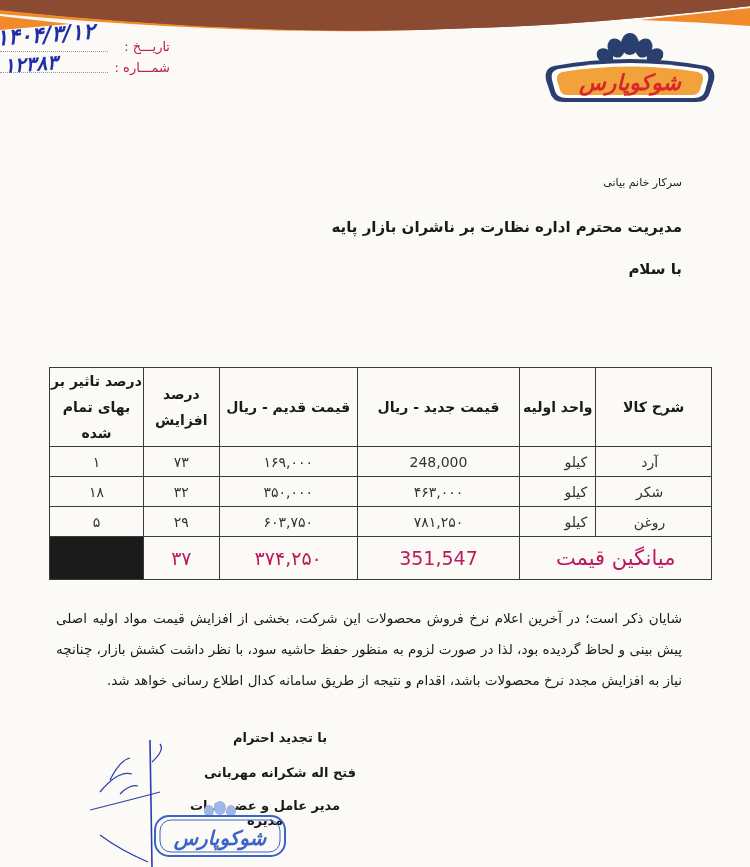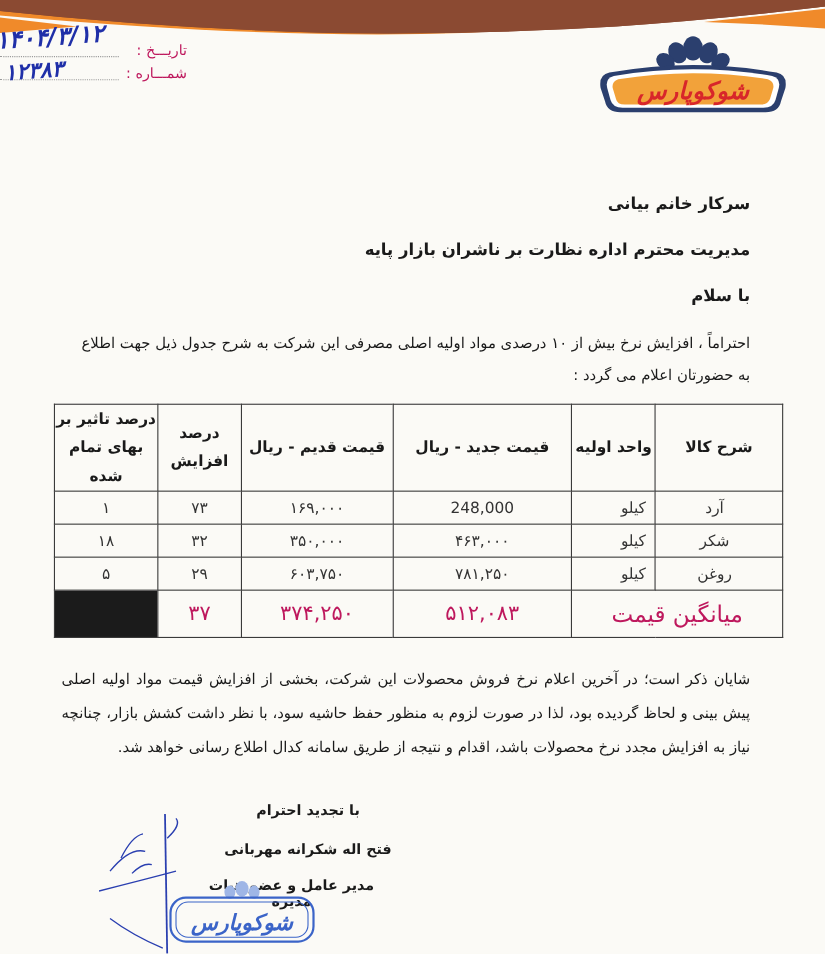--- a/index.html
+++ b/index.html
@@ -17,21 +17,21 @@
   .meta-row { display: flex; align-items: center; height: 21px; font-size: 13px; color: #be185d; }
   .meta-row .lbl { width: 62px; text-align: right; letter-spacing: 1px; }
   .meta-row .dots { flex: 1; border-bottom: 1.5px dotted #9a9a9a; height: 10px; margin-left: 0; }
   .hand { position: absolute; color: #1f2fa8; font-family: "DejaVu Sans", sans-serif; font-style: italic; font-weight: bold; letter-spacing: 1px; }
   .hand-date { left: -4px; top: 22px; font-size: 22px; transform: rotate(-4deg); }
   .hand-num { left: 4px; top: 52px; font-size: 20px; transform: rotate(-4deg); }
   
   .logo { position: absolute; left: 540px; top: 30px; width: 180px; height: 75px; }
   
   .rtl { direction: rtl; text-align: right; position: absolute; right: 68px; }
-  .addr1 { top: 176px; font-size: 15px; font-weight: bold; }
+  .addr1 { top: 176px; font-size: 11px; font-weight: normal; }
   .addr2 { top: 218px; font-size: 15px; font-weight: bold; }
   .greet { top: 260px; font-size: 15px; font-weight: bold; }
   .intro { top: 298px; width: 620px; font-size: 13.5px; line-height: 29px; }
   
   .tbl { position: absolute; left: 49px; top: 367px; width: 663px; border-collapse: collapse; direction: rtl; font-size: 13px; }
   .tbl td, .tbl th { border: 1.3px solid #3a3a3a; text-align: center; padding: 0; }
   .tbl th { font-weight: bold; font-size: 14px; height: 67px; line-height: 26px; }
   .tbl td { height: 29px; color: #333; font-size: 14px; }
   .tbl td.name { padding-right: 8px; }
   .tbl td.unit { text-align: right; padding-right: 8px; }
@@ -83,21 +83,20 @@
     </g>
     <path d="M14,36 Q90,22 166,36 Q176,38 174,50 L170,62 Q168,72 156,72 L24,72 Q12,72 10,62 L6,50 Q4,38 14,36 Z" fill="#2b3f6e"></path>
     <path d="M18,39 Q90,27 162,39 Q170,41 168,50 L165,61 Q163,68 154,68 L26,68 Q17,68 15,61 L12,50 Q10,41 18,39 Z" fill="#ffffff"></path>
     <path d="M22,42 Q90,31 158,42 Q164,44 163,50 L160,60 Q158,65 152,65 L28,65 Q21,65 20,60 L17,50 Q16,44 22,42 Z" fill="#f2a23a"></path>
     <text x="90" y="60" text-anchor="middle" font-family="DejaVu Sans, sans-serif" font-weight="bold" font-style="italic" font-size="22" fill="#d8262a" direction="rtl">شوکوپارس</text>
   </svg>
 
   <div class="rtl addr1">سرکار خانم بیانی</div>
   <div class="rtl addr2">مدیریت محترم اداره نظارت بر ناشران بازار پایه</div>
   <div class="rtl greet">با سلام</div>
-  <div class="rtl intro">احتراماً ، افزایش نرخ بیش از ۱۰ درصدی مواد اولیه اصلی مصرفی این شرکت به شرح جدول ذیل جهت اطلاع به حضورتان اعلام می گردد :</div>
 
   <table class="tbl">
     <colgroup>
       <col style="width:116px">
         <col style="width:76px">
         <col style="width:163px">
       <col style="width:138px">
         <col style="width:76px">
         <col style="width:94px">
     </colgroup>
@@ -131,21 +130,21 @@
       <tr>
         <td class="name">روغن</td>
         <td class="unit">کیلو</td>
         <td>۷۸۱,۲۵۰</td>
         <td>۶۰۳,۷۵۰</td>
         <td>۲۹</td>
         <td>۵</td>
       </tr>
       <tr class="avg">
         <td class="avg-label" colspan="2">میانگین قیمت</td>
-        <td>۵۱۲,۰۸۳</td>
+        <td>351,547</td>
         <td>۳۷۴,۲۵۰</td>
         <td>۳۷</td>
         <td class="dark"></td>
       </tr>
     </tbody>
   </table>
 
   <div class="rtl closing">شایان ذکر است؛ در آخرین اعلام نرخ فروش محصولات این شرکت، بخشی از افزایش قیمت مواد اولیه اصلی پیش بینی و لحاظ گردیده بود، لذا در صورت لزوم به منظور حفظ حاشیه سود، با نظر داشت کشش بازار، چنانچه نیاز به افزایش مجدد نرخ محصولات باشد، اقدام و نتیجه از طریق سامانه کدال اطلاع رسانی خواهد شد.</div>
 
   <svg class="scribble" viewBox="0 0 110 127">

